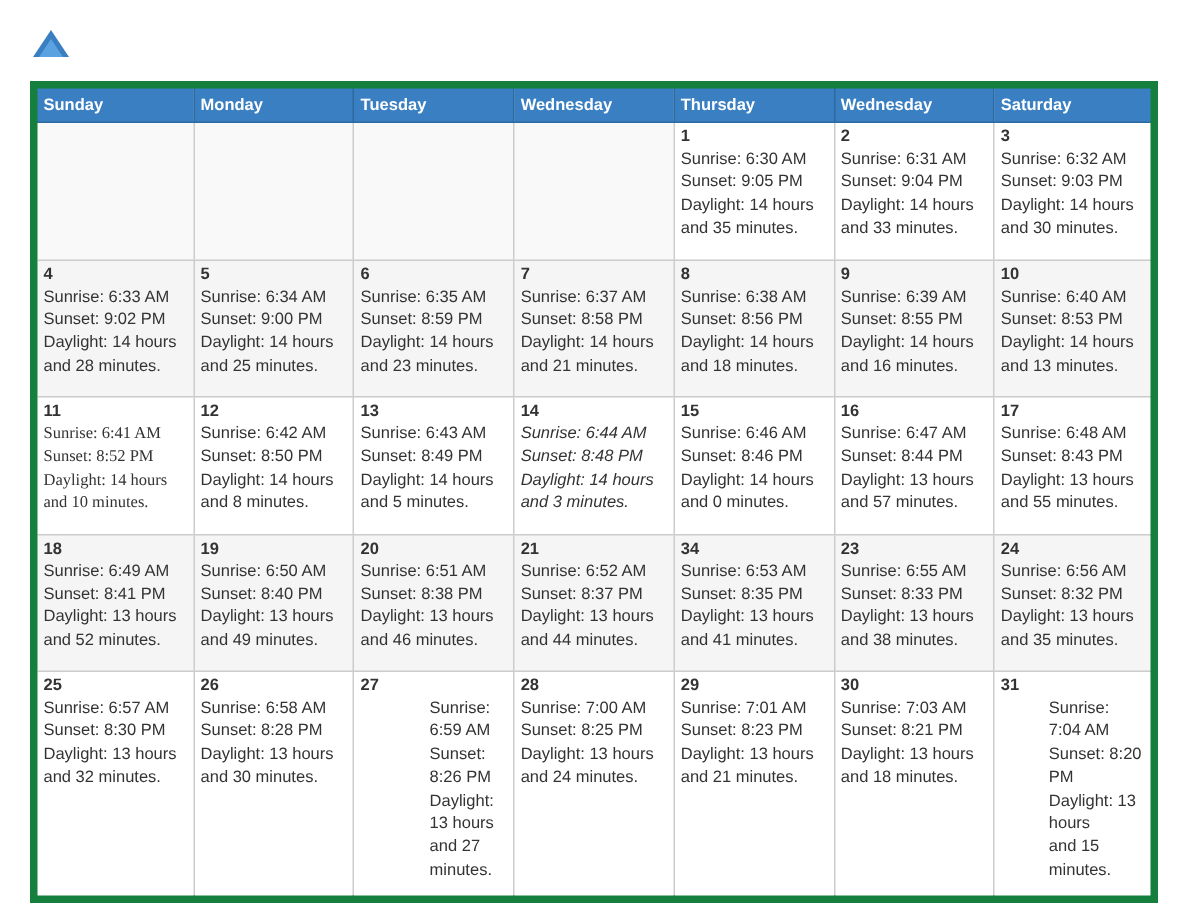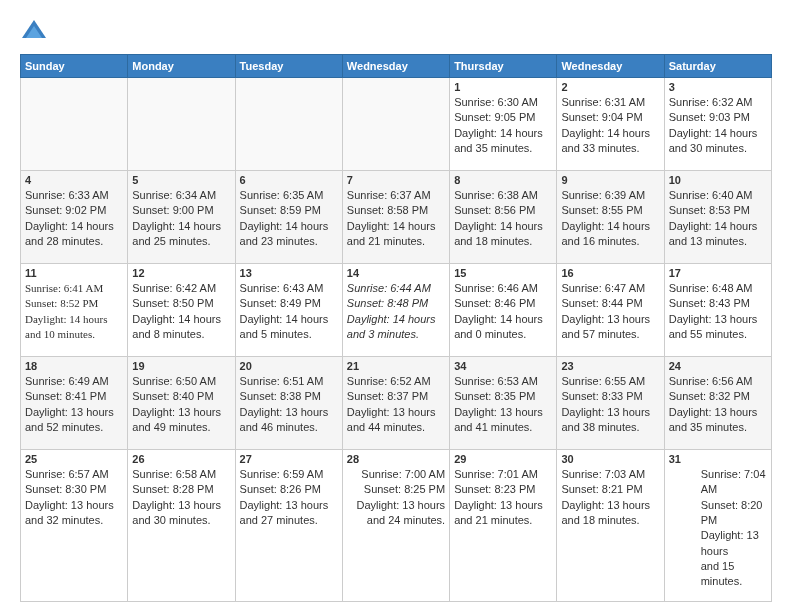--- a/index.html
+++ b/index.html
@@ -55,21 +55,21 @@
       font-weight: bold;
       color: #333;
       line-height: 1.1;
     }
     .location {
       font-size: 14px;
       color: #555;
     }
     .calendar {
       flex: 1;
-      border: 1px solid #15803d;
+      border: 5px solid #15803d;
       border-collapse: collapse;
       width: 100%;
       table-layout: fixed;
     }
     .calendar th {
       background-color: #3a7fc1;
       color: #fff;
       font-size: 11px;
       font-weight: bold;
       padding: 5px 4px;
@@ -325,28 +325,28 @@
           </td>
           <td>
             <div class="day-num">26</div>
             <div class="day-info" style="white-space: pre-line;">Sunrise: 6:58 AM
 Sunset: 8:28 PM
 Daylight: 13 hours
 and 30 minutes.</div>
           </td>
           <td>
             <div class="day-num">27</div>
-            <div class="day-info" style="white-space: pre-line;">Sunrise: 6:59 AM
+            <div class="day-info" style="white-space: pre-line; margin-left: 46px;">Sunrise: 6:59 AM
 Sunset: 8:26 PM
 Daylight: 13 hours
 and 27 minutes.</div>
           </td>
           <td>
             <div class="day-num">28</div>
-            <div class="day-info" style="white-space: pre-line; text-align: right;">Sunrise: 7:00 AM
+            <div class="day-info" style="white-space: pre-line;">Sunrise: 7:00 AM
 Sunset: 8:25 PM
 Daylight: 13 hours
 and 24 minutes.</div>
           </td>
           <td>
             <div class="day-num">29</div>
             <div class="day-info" style="white-space: pre-line;">Sunrise: 7:01 AM
 Sunset: 8:23 PM
 Daylight: 13 hours
 and 21 minutes.</div>

